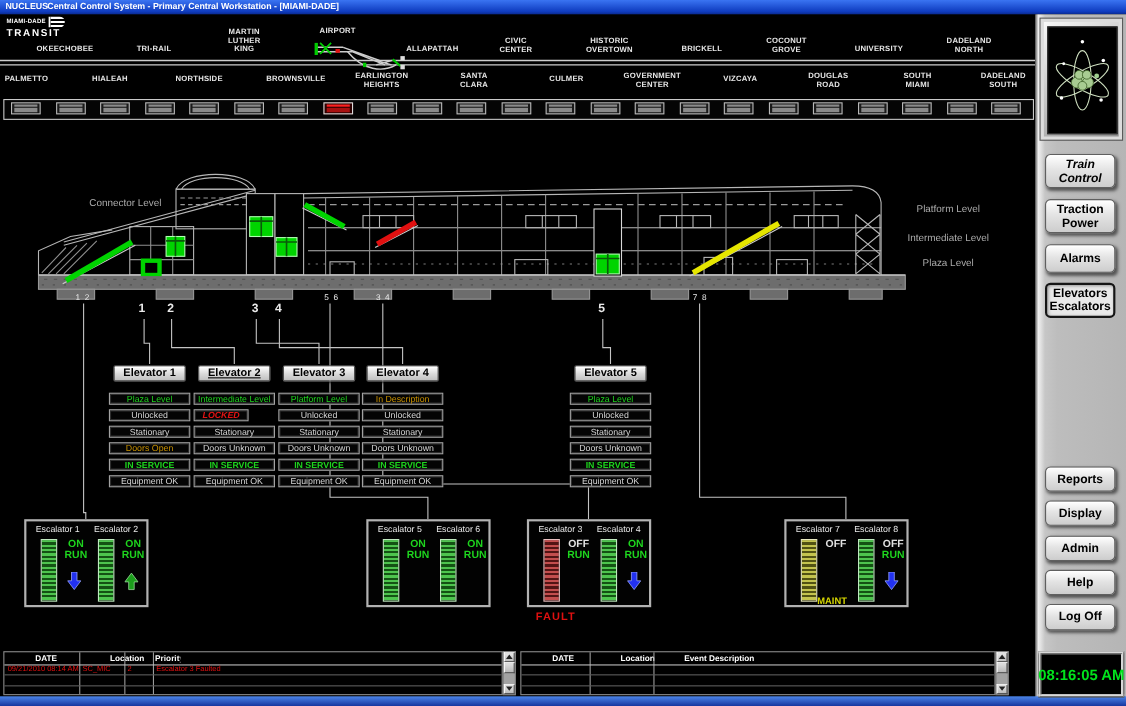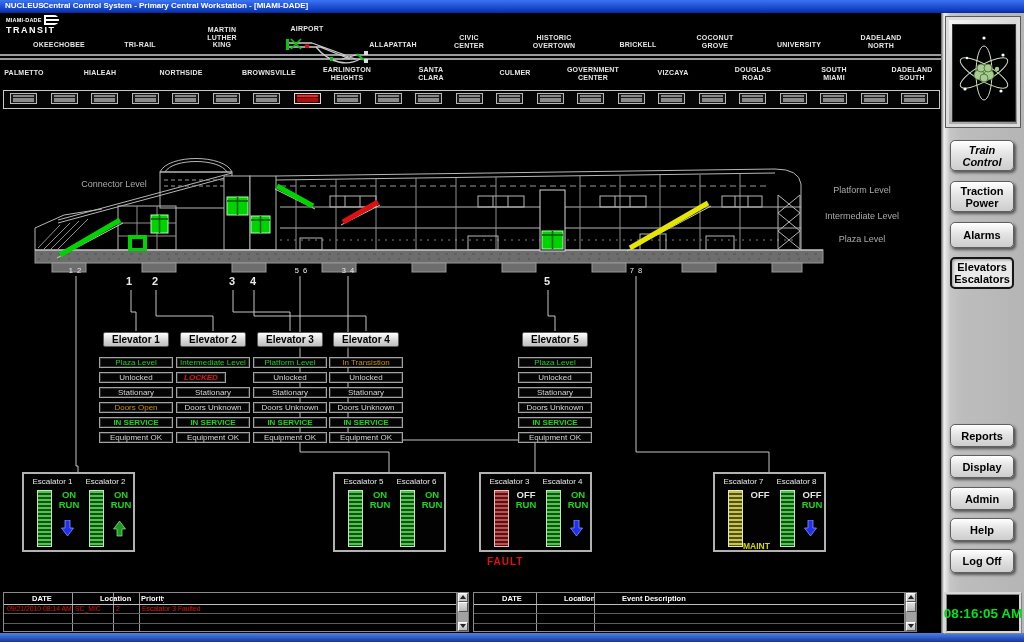--- a/index.html
+++ b/index.html
@@ -430,36 +430,36 @@
     <div class="shaft" style="position: absolute; left: 348px; top: 266px;">3  4</div>
     <div class="shaft big" style="position: absolute; left: 547px; top: 275px;">5</div>
     <div class="shaft" style="position: absolute; left: 636px; top: 266px;">7  8</div>
     <div class="elev-hd" style="position: absolute; left: 103px; top: 332px; width: 66px; height: 15px;">Elevator 1</div>
     <div class="elev-row c-green" style="position: absolute; left: 99px; top: 357px; width: 74px; height: 11px;">Plaza Level</div>
     <div class="elev-row c-white" style="position: absolute; left: 99px; top: 372px; width: 74px; height: 11px;">Unlocked</div>
     <div class="elev-row c-white" style="position: absolute; left: 99px; top: 387px; width: 74px; height: 11px;">Stationary</div>
     <div class="elev-row c-amber" style="position: absolute; left: 99px; top: 402px; width: 74px; height: 11px;">Doors Open</div>
     <div class="elev-row c-green b" style="position: absolute; left: 99px; top: 417px; width: 74px; height: 11px;">IN SERVICE</div>
     <div class="elev-row c-white" style="position: absolute; left: 99px; top: 432px; width: 74px; height: 11px;">Equipment OK</div>
-    <div class="elev-hd" style="position: absolute; left: 180px; top: 332px; width: 66px; height: 15px;">Elevator 2</div>
+    <div class="elev-hd" style="position: absolute; left: 180px; top: 332px; width: 66px; height: 15px; text-decoration: underline;">Elevator 2</div>
     <div class="elev-row c-green" style="position: absolute; left: 176px; top: 357px; width: 74px; height: 11px;">Intermediate Level</div>
     <div class="elev-row c-red b" style="position: absolute; left: 176px; top: 372px; width: 50px; height: 11px; font-style: italic;">LOCKED</div>
     <div class="elev-row c-white" style="position: absolute; left: 176px; top: 387px; width: 74px; height: 11px;">Stationary</div>
     <div class="elev-row c-white" style="position: absolute; left: 176px; top: 402px; width: 74px; height: 11px;">Doors Unknown</div>
     <div class="elev-row c-green b" style="position: absolute; left: 176px; top: 417px; width: 74px; height: 11px;">IN SERVICE</div>
     <div class="elev-row c-white" style="position: absolute; left: 176px; top: 432px; width: 74px; height: 11px;">Equipment OK</div>
     <div class="elev-hd" style="position: absolute; left: 257px; top: 332px; width: 66px; height: 15px;">Elevator 3</div>
     <div class="elev-row c-green" style="position: absolute; left: 253px; top: 357px; width: 74px; height: 11px;">Platform Level</div>
     <div class="elev-row c-white" style="position: absolute; left: 253px; top: 372px; width: 74px; height: 11px;">Unlocked</div>
     <div class="elev-row c-white" style="position: absolute; left: 253px; top: 387px; width: 74px; height: 11px;">Stationary</div>
     <div class="elev-row c-white" style="position: absolute; left: 253px; top: 402px; width: 74px; height: 11px;">Doors Unknown</div>
     <div class="elev-row c-green b" style="position: absolute; left: 253px; top: 417px; width: 74px; height: 11px;">IN SERVICE</div>
     <div class="elev-row c-white" style="position: absolute; left: 253px; top: 432px; width: 74px; height: 11px;">Equipment OK</div>
     <div class="elev-hd" style="position: absolute; left: 333px; top: 332px; width: 66px; height: 15px;">Elevator 4</div>
-    <div class="elev-row c-amber" style="position: absolute; left: 329px; top: 357px; width: 74px; height: 11px;">In Transistion</div>
+    <div class="elev-row c-amber" style="position: absolute; left: 329px; top: 357px; width: 74px; height: 11px;">In Description</div>
     <div class="elev-row c-white" style="position: absolute; left: 329px; top: 372px; width: 74px; height: 11px;">Unlocked</div>
     <div class="elev-row c-white" style="position: absolute; left: 329px; top: 387px; width: 74px; height: 11px;">Stationary</div>
     <div class="elev-row c-white" style="position: absolute; left: 329px; top: 402px; width: 74px; height: 11px;">Doors Unknown</div>
     <div class="elev-row c-green b" style="position: absolute; left: 329px; top: 417px; width: 74px; height: 11px;">IN SERVICE</div>
     <div class="elev-row c-white" style="position: absolute; left: 329px; top: 432px; width: 74px; height: 11px;">Equipment OK</div>
     <div class="elev-hd" style="position: absolute; left: 522px; top: 332px; width: 66px; height: 15px;">Elevator 5</div>
     <div class="elev-row c-green" style="position: absolute; left: 518px; top: 357px; width: 74px; height: 11px;">Plaza Level</div>
     <div class="elev-row c-white" style="position: absolute; left: 518px; top: 372px; width: 74px; height: 11px;">Unlocked</div>
     <div class="elev-row c-white" style="position: absolute; left: 518px; top: 387px; width: 74px; height: 11px;">Stationary</div>
     <div class="elev-row c-white" style="position: absolute; left: 518px; top: 402px; width: 74px; height: 11px;">Doors Unknown</div>

